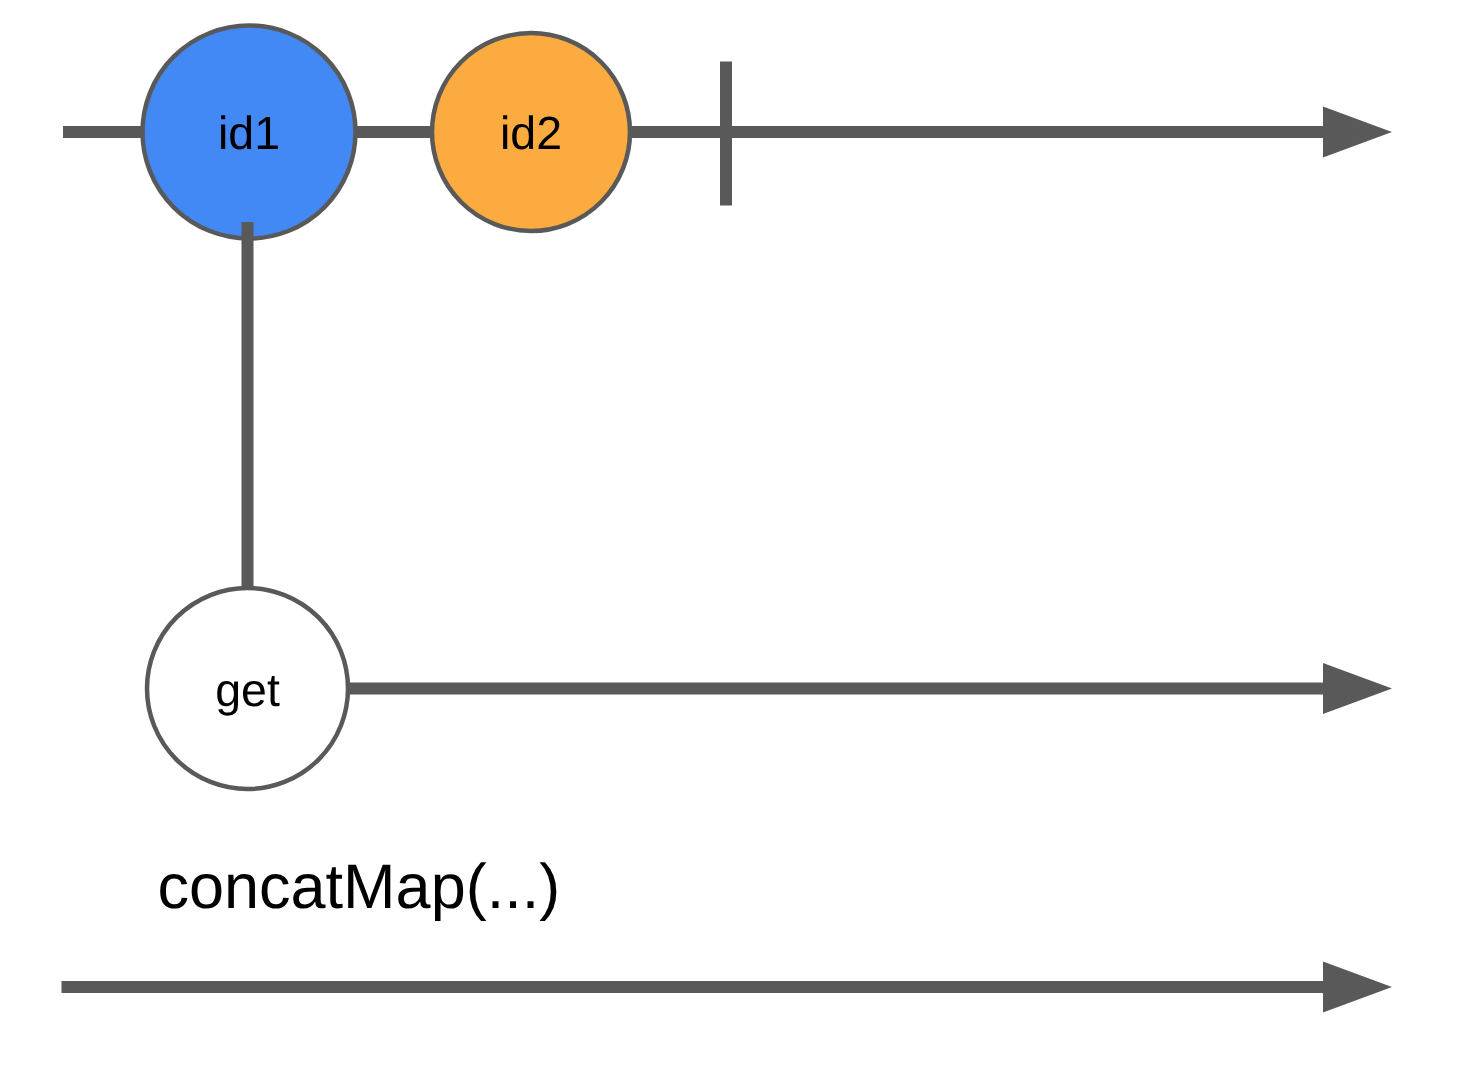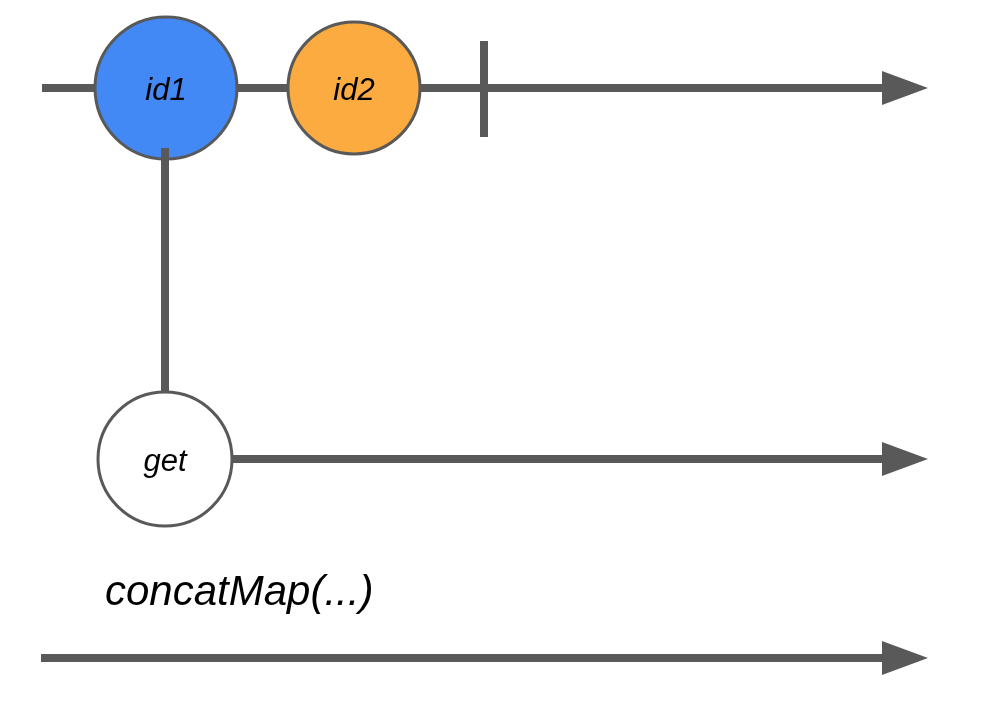--- a/index.html
+++ b/index.html
@@ -12,21 +12,20 @@
     width: 984px;
     height: 723px;
     overflow: hidden;
     font-family: "Liberation Sans", sans-serif;
   }
   #diagram-root {
     position: relative;
     width: 876px;
     height: 723px;
     background: #ffffff;
-    font-style: italic;
   }
   svg.marble-canvas {
     display: block;
     width: 984px;
     height: 723px;
   }
   .marble-label {
     font-family: "Liberation Sans", sans-serif;
     font-size: 31px;
     fill: #000000;

